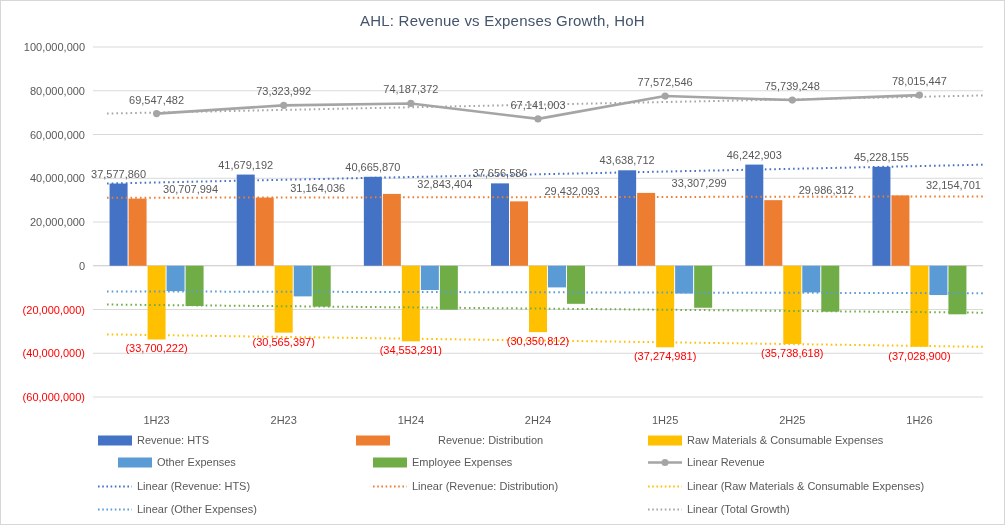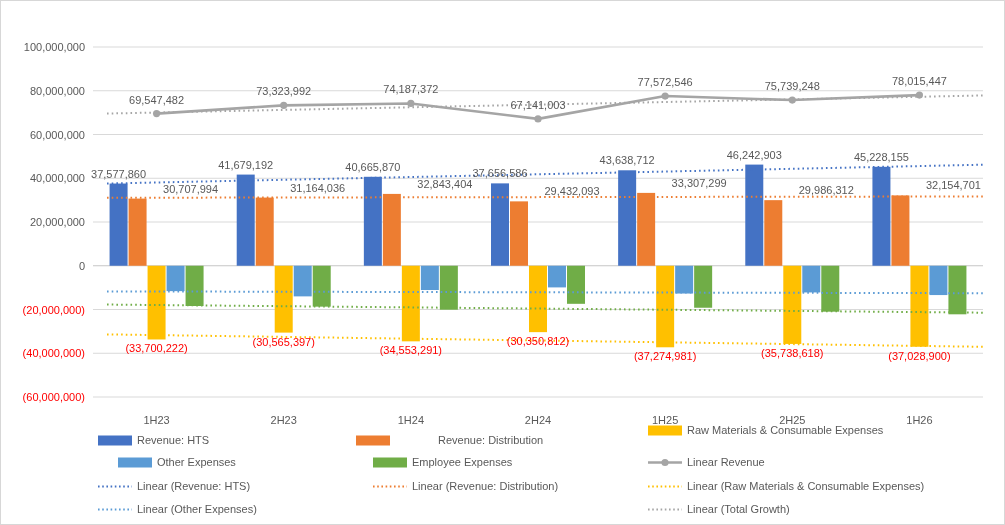--- a/index.html
+++ b/index.html
@@ -15,20 +15,21 @@
   #plot{position:absolute;top:0;left:4px;width:1005px;height:425px;}
   #legend{position:absolute;top:0;left:0;width:1005px;height:393px;pointer-events:none;}
   .legend-item{position:absolute;display:flex;align-items:center;gap:5px;height:13px;pointer-events:auto;}
   .legend-item span{font-size:11px;color:#595959;white-space:nowrap;line-height:13px;}
   svg text{font-family:"Liberation Sans",sans-serif;}
 </style>
 </head>
 <body>
 
 <div class="chart-frame">
+  <div class="chart-title" style="color: rgb(68, 84, 106);">AHL: Revenue vs Expenses Growth, HoH</div>
   <div id="plot"><svg width="1005" height="425" viewBox="0 0 1005 425">
         <line x1="88" y1="46" x2="978" y2="46" stroke="#D9D9D9" stroke-width="1"></line>
         <text x="80" y="50" text-anchor="end" font-size="11" fill="#595959">100,000,000</text>
         <line x1="88" y1="89.75" x2="978" y2="89.75" stroke="#D9D9D9" stroke-width="1"></line>
         <text x="80" y="93.75" text-anchor="end" font-size="11" fill="#595959">80,000,000</text>
         <line x1="88" y1="133.5" x2="978" y2="133.5" stroke="#D9D9D9" stroke-width="1"></line>
         <text x="80" y="137.5" text-anchor="end" font-size="11" fill="#595959">60,000,000</text>
         <line x1="88" y1="177.25" x2="978" y2="177.25" stroke="#D9D9D9" stroke-width="1"></line>
         <text x="80" y="181.25" text-anchor="end" font-size="11" fill="#595959">40,000,000</text>
         <line x1="88" y1="221" x2="978" y2="221" stroke="#D9D9D9" stroke-width="1"></line>
@@ -132,21 +133,21 @@
           <rect x="0" y="1.5" width="34" height="10" fill="#4472C4"></rect>
         </svg>
         <span>Revenue: HTS</span>
       </div>
       <div class="legend-item" style="left: 355px; top: 433px; gap: 48px;">
         <svg width="34" height="13">
           <rect x="0" y="1.5" width="34" height="10" fill="#ED7D31"></rect>
         </svg>
         <span>Revenue: Distribution</span>
       </div>
-      <div class="legend-item" style="left: 647px; top: 423px;">
+      <div class="legend-item" style="left: 647px; top: 433px;">
         <svg width="34" height="13">
           <rect x="0" y="1.5" width="34" height="10" fill="#FFC000"></rect>
         </svg>
         <span>Raw Materials &amp; Consumable Expenses</span>
       </div>
       <div class="legend-item" style="left: 97px; top: 455px; padding-left: 20px;">
         <svg width="34" height="13">
           <rect x="0" y="1.5" width="34" height="10" fill="#5B9BD5"></rect>
         </svg>
         <span>Other Expenses</span>

